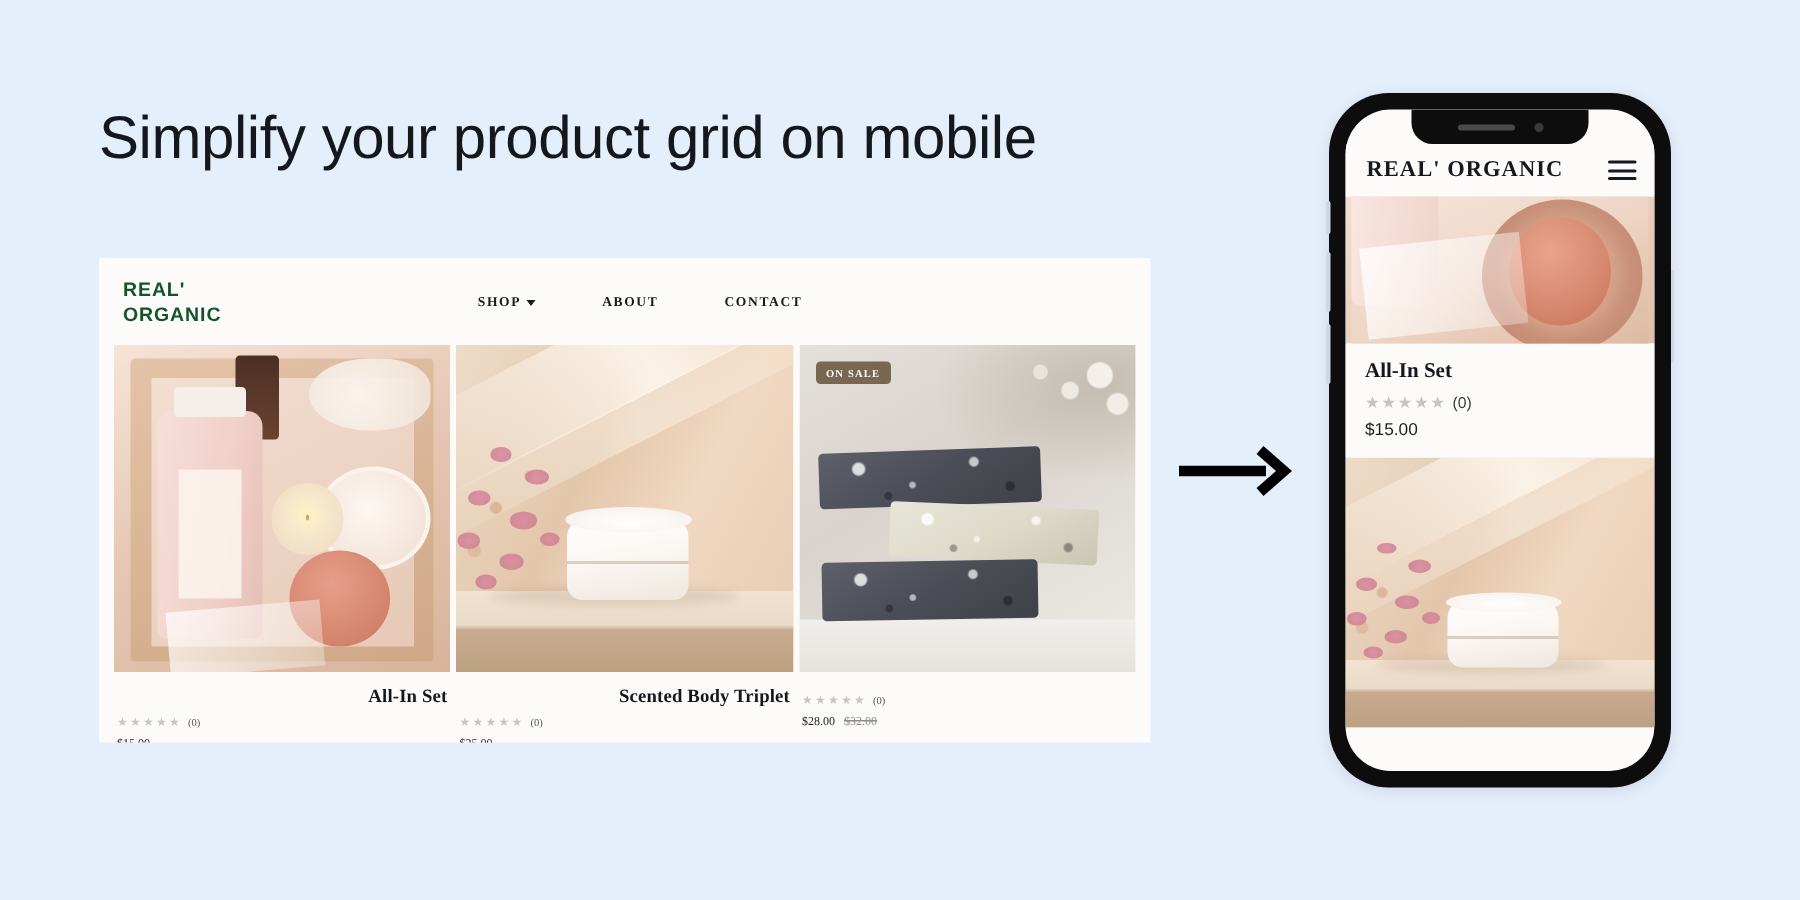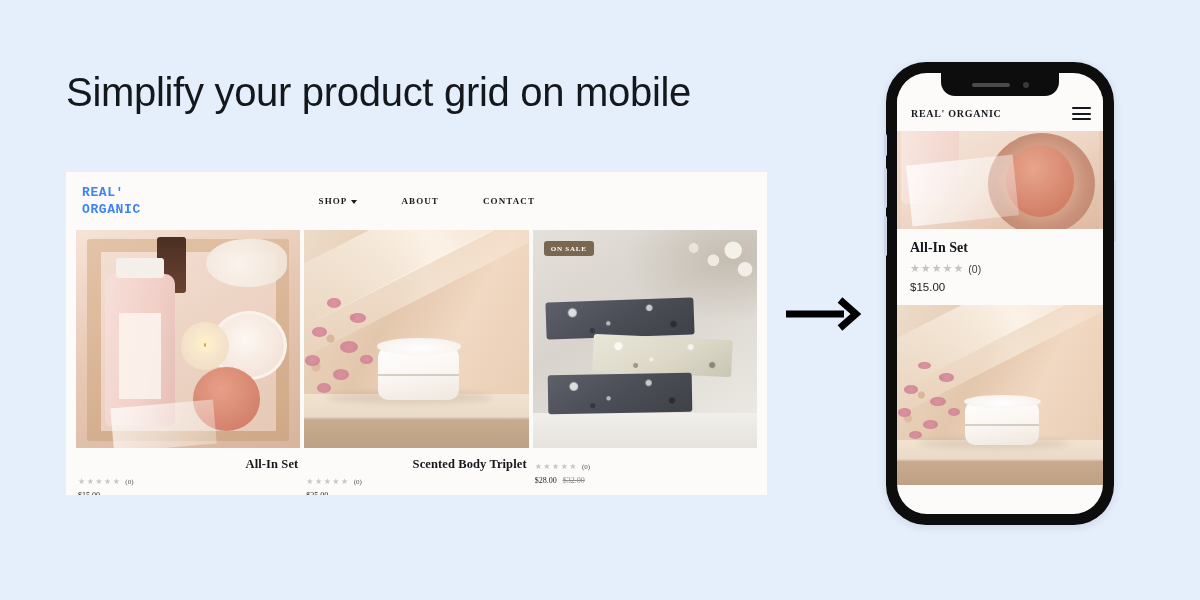--- a/index.html
+++ b/index.html
@@ -39,26 +39,26 @@
   }
 
   .site-header {
     height: 58px;
     display: flex;
     align-items: center;
     padding: 0 24px 0 16px;
   }
 
   .logo {
-    font-family: Liberation Mono, monospace;
+    font-family: Liberation Sans, sans-serif;
     font-size: 13px;
     font-weight: 700;
     letter-spacing: 0.6px;
     line-height: 1.32;
-    color: #3b82f6;
+    color: #14532d;
   }
 
   .site-nav {
     margin-left: auto;
     display: flex;
     align-items: flex-start;
     gap: 44px;
     padding-right: 208px;
   }
 
@@ -222,21 +222,21 @@
     margin-top: 23px;
     height: 35px;
     display: flex;
     align-items: center;
     padding: 0 12px 0 14px;
     background: #fdfbf9;
   }
 
   .phone-logo {
     font-family: "Liberation Serif", serif;
-    font-size: 10px;
+    font-size: 15px;
     font-weight: 700;
     letter-spacing: 0.7px;
     color: #15181d;
   }
 
   .hamburger {
     margin-left: auto;
     width: 19px;
     display: flex;
     flex-direction: column;

